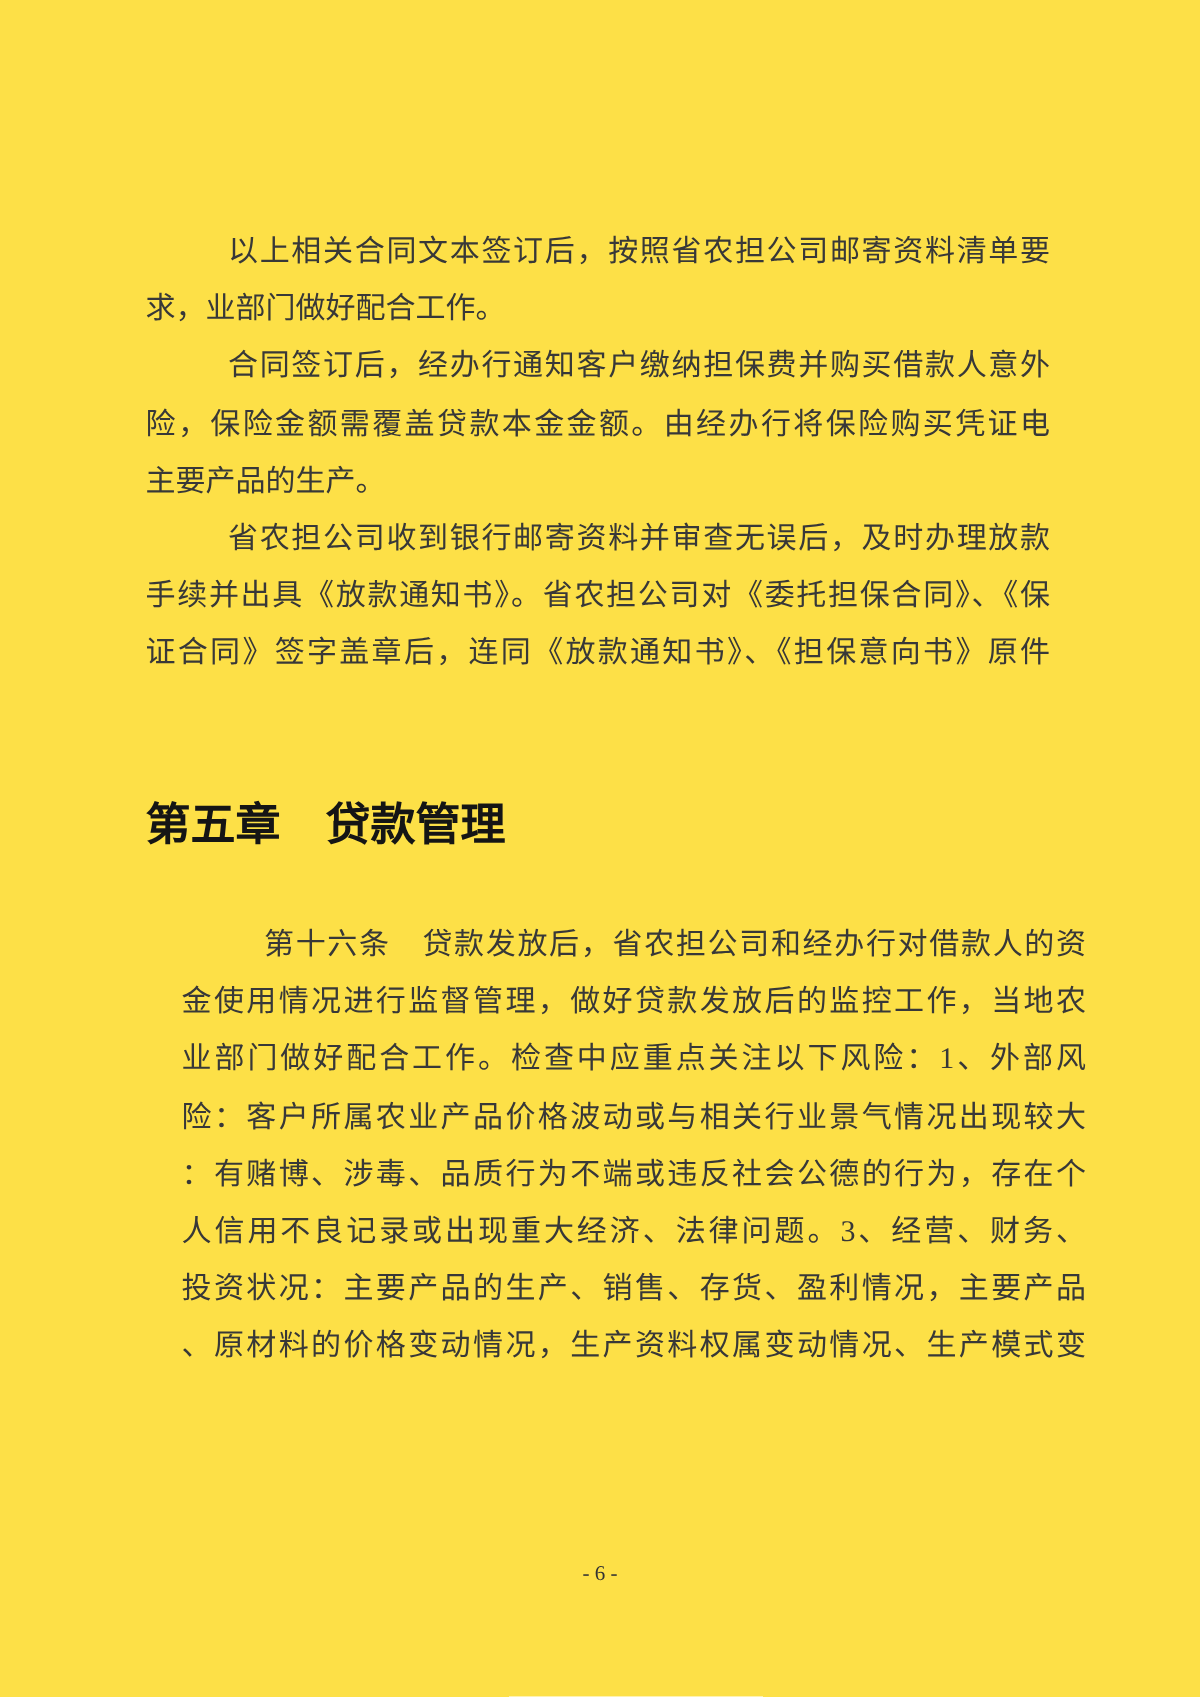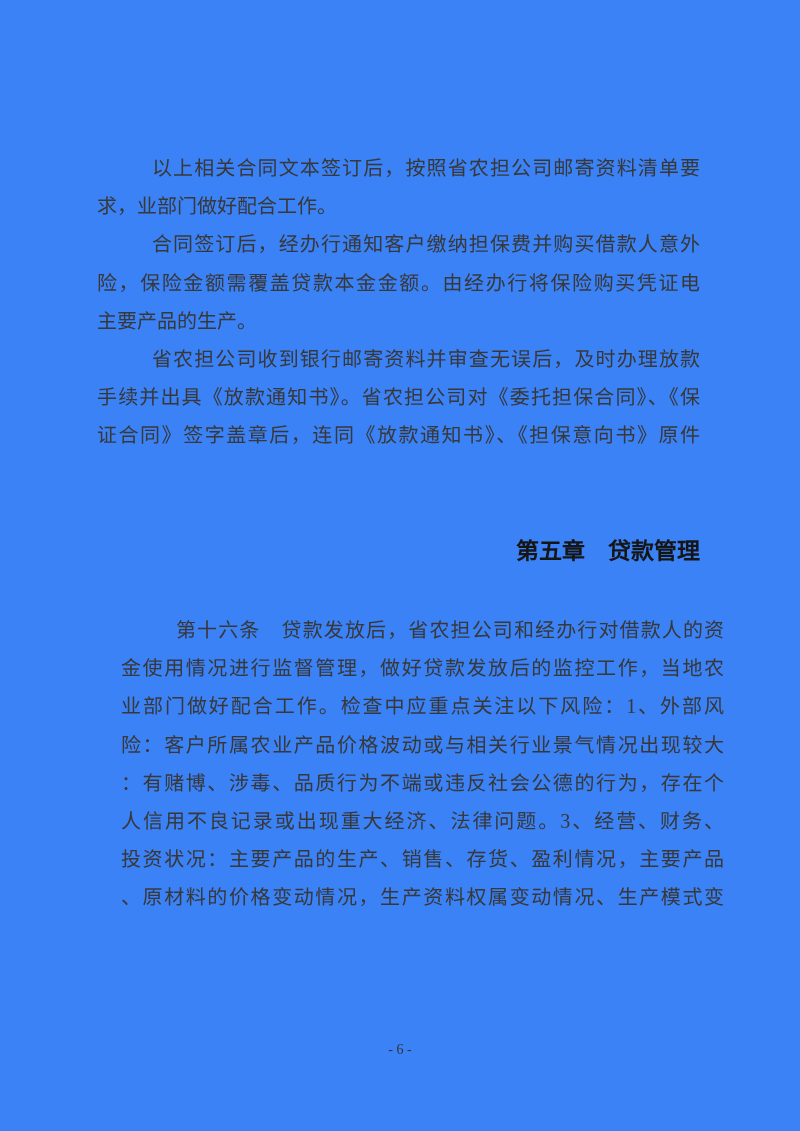--- a/index.html
+++ b/index.html
@@ -4,21 +4,21 @@
 <style>
   html, body {
     margin: 0;
     padding: 0;
     background: #ffffff;
   }
   .page {
     position: relative;
     width: 800px;
     height: 1131px;
-    background: #3b82f6;
+    background: #fde047;
     overflow: hidden;
     font-family: "Liberation Serif", "DejaVu Serif", serif;
     color: #383838;
   }
   .textblock {
     position: absolute;
     left: 97px;
     width: 603px;
     font-size: 20px;
   }
@@ -35,24 +35,24 @@
   .line.first { padding-left: 55px; }
   .line.last  { text-align-last: left; }
   .chapter {
     position: absolute;
     top: 531px;
     left: 97px;
     width: 603px;
     height: 40px;
     line-height: 40px;
     margin: 0;
-    text-align: right;
+    text-align: left;
     font-family: "Liberation Sans", "DejaVu Sans", sans-serif;
     font-weight: 700;
-    font-size: 23px;
+    font-size: 30px;
     color: #151515;
   }
   .pageno {
     position: absolute;
     top: 1042px;
     left: 0;
     width: 800px;
     text-align: center;
     font-size: 14px;
     line-height: 16px;

